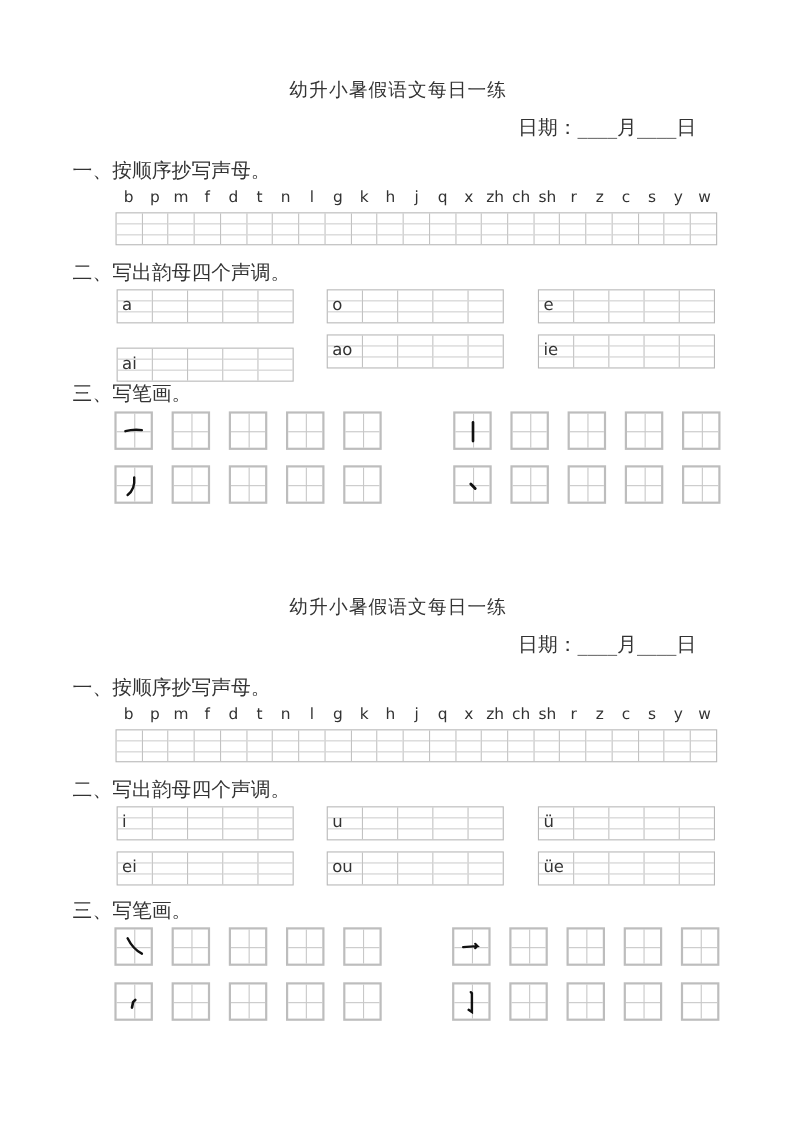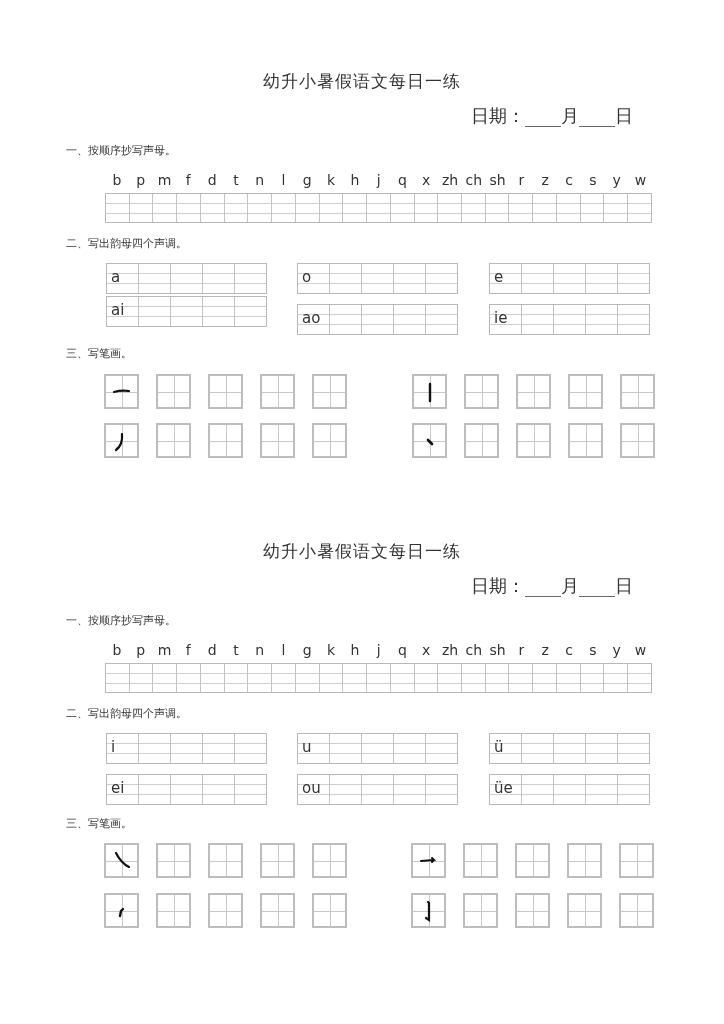--- a/index.html
+++ b/index.html
@@ -3,21 +3,21 @@
 <meta charset="utf-8">
 <style>
   html, body { margin:0; padding:0; background:#ffffff; }
   body { width:724px; height:1024px; position:relative; overflow:hidden;
          font-family:"DejaVu Sans","Liberation Sans",sans-serif; color:#222; }
   .sheet { position:absolute; left:0; width:703px; height:470px; }
   .title { position:absolute; top:70px; left:0; width:724px; text-align:center;
            font-family:"DejaVu Serif","Liberation Serif",serif; font-size:17px; color:#333; letter-spacing:1px; }
   .date { position:absolute; top:104px; right:70px; font-family:"DejaVu Serif","Liberation Serif",serif;
           font-size:18px; color:#333; }
-  .sec { position:absolute; left:66px; font-family:"DejaVu Serif","Liberation Serif",serif; font-size:11px; color:#333; }
+  .sec { position:absolute; left:66px; font-family:"DejaVu Serif","Liberation Serif",serif; font-size:18px; color:#333; }
   .letters { position:absolute; left:105px; top:172px; width:548px; display:flex; }
   .letters span { width:23.8px; text-align:center; font-size:14px; color:#333; font-family:"DejaVu Sans",sans-serif; }
   .lgrid { position:absolute; left:105px; top:193px; width:547px; height:30px; display:flex;
            border:1px solid #b8b8b8; box-sizing:border-box; }
   .lcell { flex:1; border-right:1px solid #c2c2c2; position:relative; }
   .lcell:last-child { border-right:none; }
   .lcell::before, .lcell::after { content:""; position:absolute; left:0; right:0; height:1px; background:#cfcfcf; }
   .lcell::before { top:9px; }
   .lcell::after { top:19px; }
   .fblock { position:absolute; width:161px; height:31px; border:1px solid #b8b8b8; box-sizing:border-box; display:flex; }
@@ -109,21 +109,21 @@
       <div class="fcell"></div>
   </div>
   <div class="fblock" style="left:489px;top:263px;">
     <span class="flabel">e</span>
     <div class="fcell"></div>
       <div class="fcell"></div>
       <div class="fcell"></div>
       <div class="fcell"></div>
       <div class="fcell"></div>
   </div>
-  <div class="fblock" style="left:106px;top:296px;">
+  <div class="fblock" style="left:106px;top:316px;">
     <span class="flabel">ai</span>
     <div class="fcell"></div>
       <div class="fcell"></div>
       <div class="fcell"></div>
       <div class="fcell"></div>
       <div class="fcell"></div>
   </div>
   <div class="fblock" style="left:297px;top:304px;">
     <span class="flabel">ao</span>
     <div class="fcell"></div>

